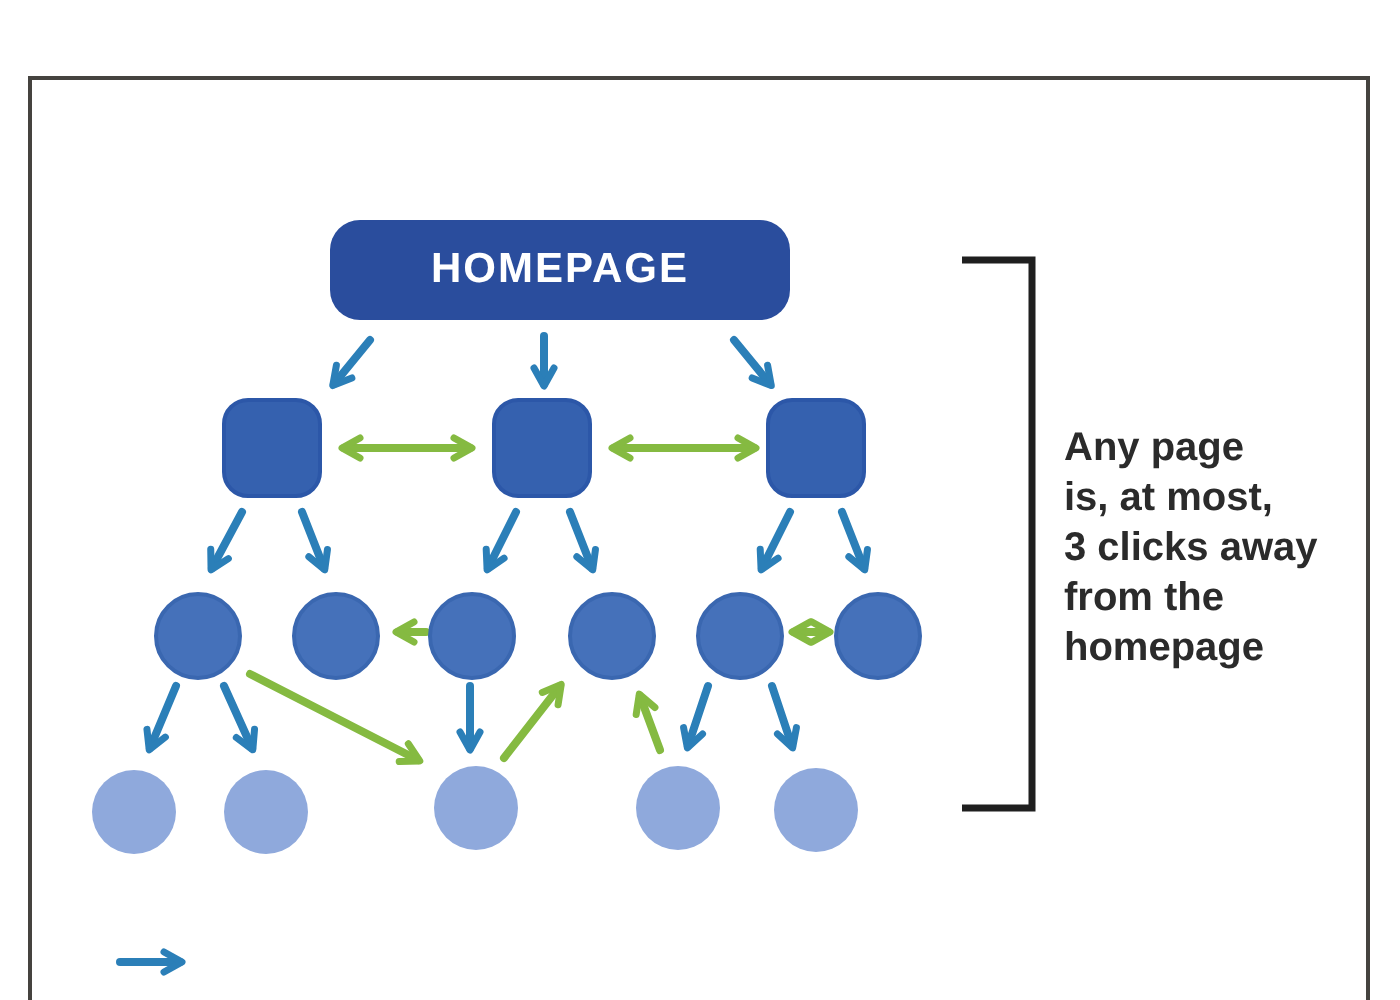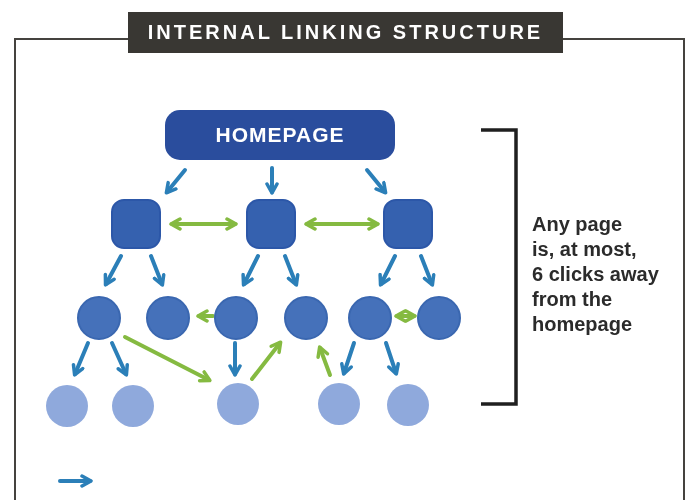--- a/index.html
+++ b/index.html
@@ -62,23 +62,20 @@
     z-index: 2;
   }
 </style>
 </head>
 <body>
 
 <div class="stage">
 
   <div class="frame"></div>
 
-  <div class="banner">
-    <span>INTERNAL LINKING STRUCTURE</span>
-  </div>
 
   <div class="homepage">
     <span>HOMEPAGE</span>
   </div>
 
   <svg class="diagram" width="700" height="500" viewBox="0 0 700 500">
     <defs>
       <marker id="arrow-blue" markerUnits="userSpaceOnUse" markerWidth="16" markerHeight="16" refX="10" refY="7" orient="auto-start-reverse">
         <path d="M2,2 L11,7 L2,12" fill="none" stroke="#2b7fb8" stroke-width="3.5" stroke-linecap="round" stroke-linejoin="round"></path>
       </marker>
@@ -139,18 +136,18 @@
       <circle cx="408" cy="405" r="21"></circle>
     </g>
 
     <path d="M481,130 L516,130 L516,404 L481,404" fill="none" stroke="#1f1f1f" stroke-width="3.5"></path>
 
     <path d="M60,481 L90,481" fill="none" stroke="#2b7fb8" stroke-width="4" stroke-linecap="round" marker-end="url(#arrow-blue)"></path>
   </svg>
 
   <div class="annotation">Any page
 is, at most,
-6 clicks away
+3 clicks away
 from the
 homepage</div>
 
 
 </div>
 
 </body></html>

